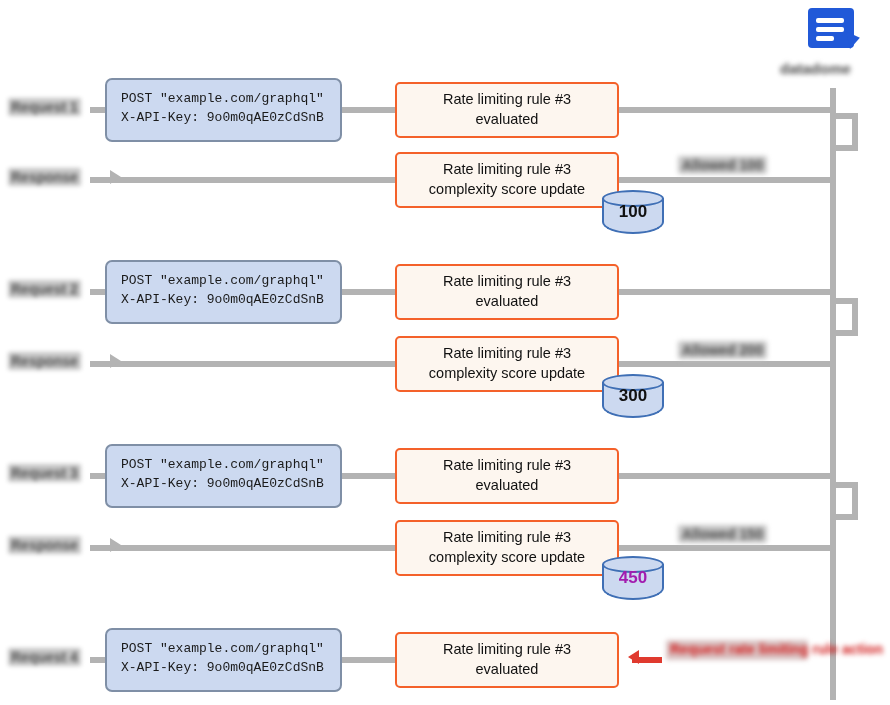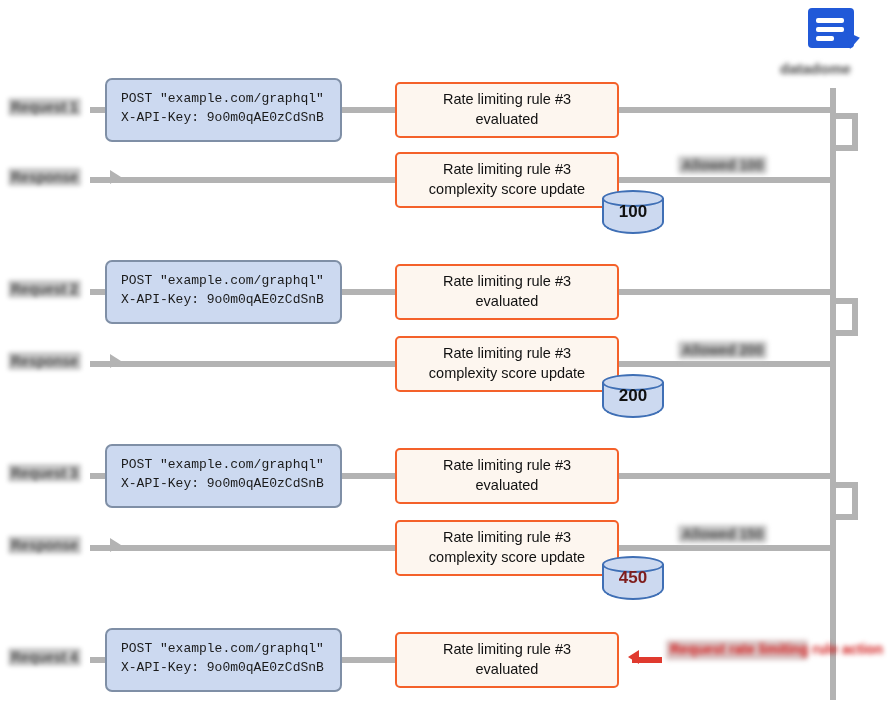--- a/index.html
+++ b/index.html
@@ -127,21 +127,21 @@
   }
   .cyl .val {
     position: absolute;
     left: 0; top: 12px;
     width: 62px;
     text-align: center;
     font-size: 17px;
     font-weight: bold;
     color: #111111;
   }
-  .cyl.alert .val { color: #7f1d1d; text-align: center; }
+  .cyl.alert .val { color: #a21caf; text-align: center; }
 
   
   .arrow-r {
     position: absolute;
     width: 0; height: 0;
     border-top: 7px solid transparent;
     border-bottom: 7px solid transparent;
     border-left: 11px solid #b3b3b3;
   }
   .arrow-r.red {
@@ -258,21 +258,21 @@
   <div class="rule-box" style="left:395px; top:336px; width:224px; height:56px;">
       <span style="white-space:pre-line;">Rate limiting rule #3
 complexity score update</span>
     </div>
 
   <div class="mid-label" style="left:678px; top:341px;">Allowed 200</div>
 
   <div class="cyl" style="left:602px; top:374px;">
     <div class="body"></div>
     <div class="top"></div>
-    <div class="val">200</div>
+    <div class="val">300</div>
   </div>
 
   <div class="left-label" style="left:8px; top:464px;">Request 3</div>
 
   <div class="hline" style="left:90px; top:473px; width:320px;"></div>
   <div class="hline" style="left:614px; top:473px; width:220px;"></div>
 
   <div class="request-box" style="left:105px; top:444px; width:237px; height:64px;"><span>POST "example.com/graphql"
 X-API-Key: 9o0m0qAE0zCdSnB</span></div>
 

